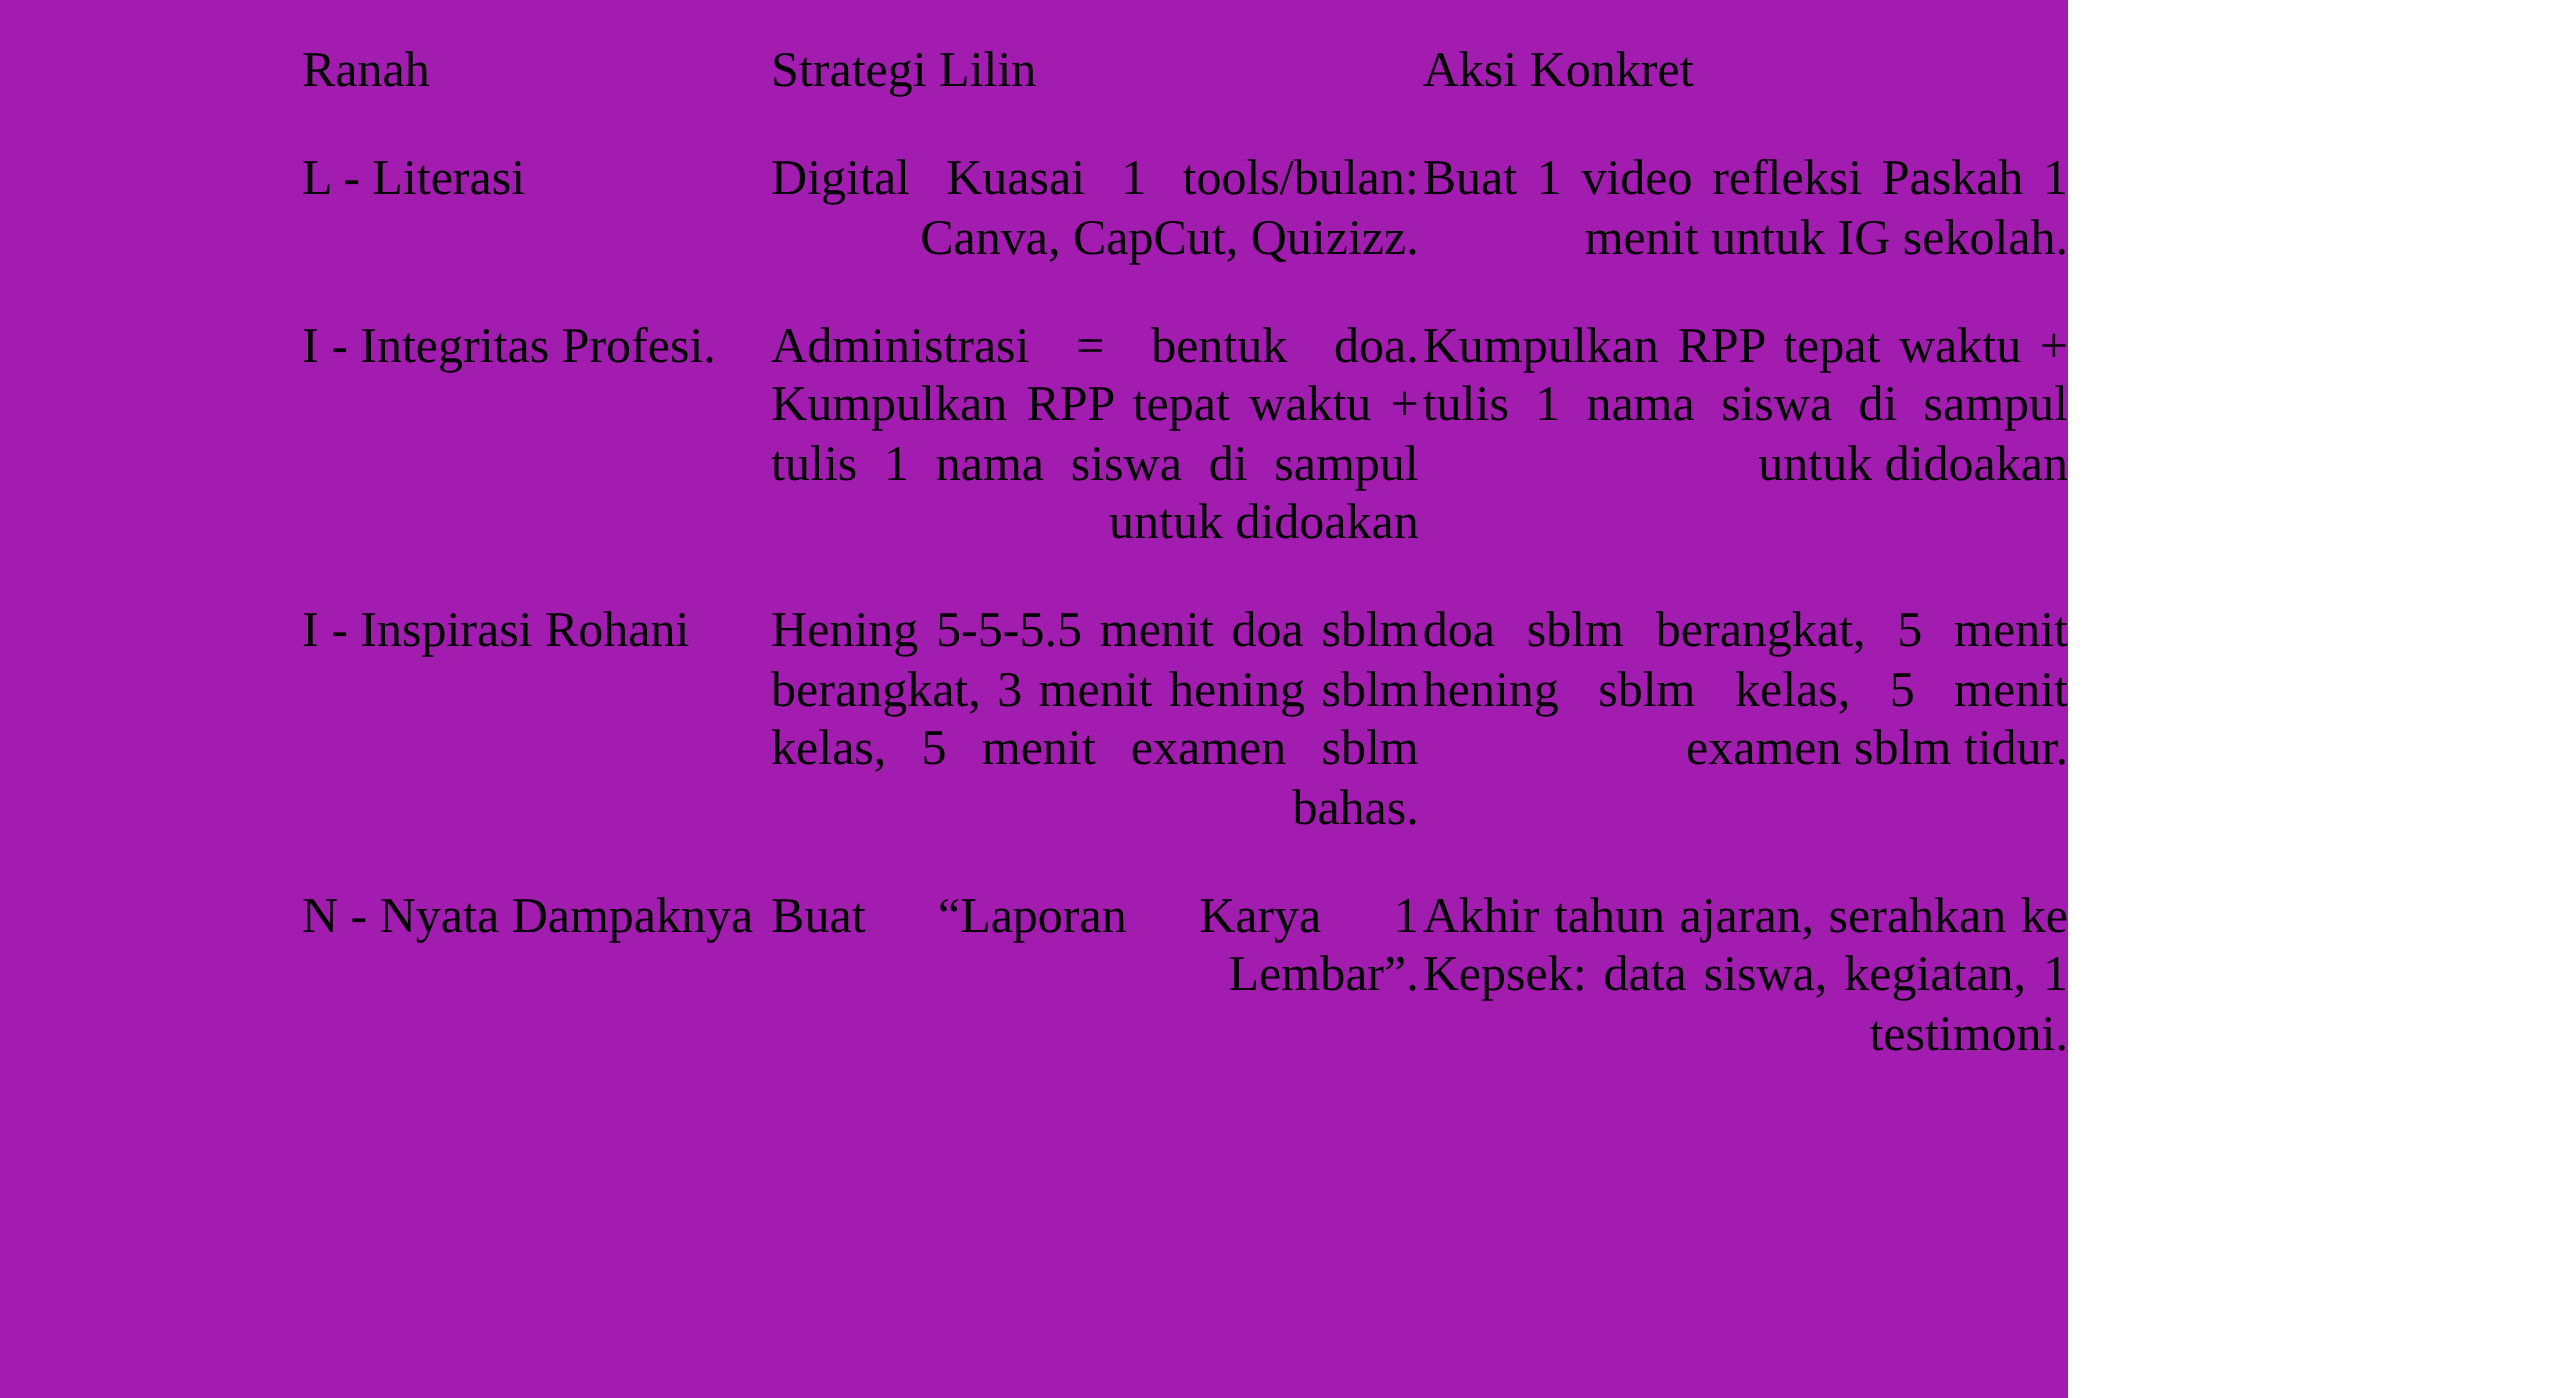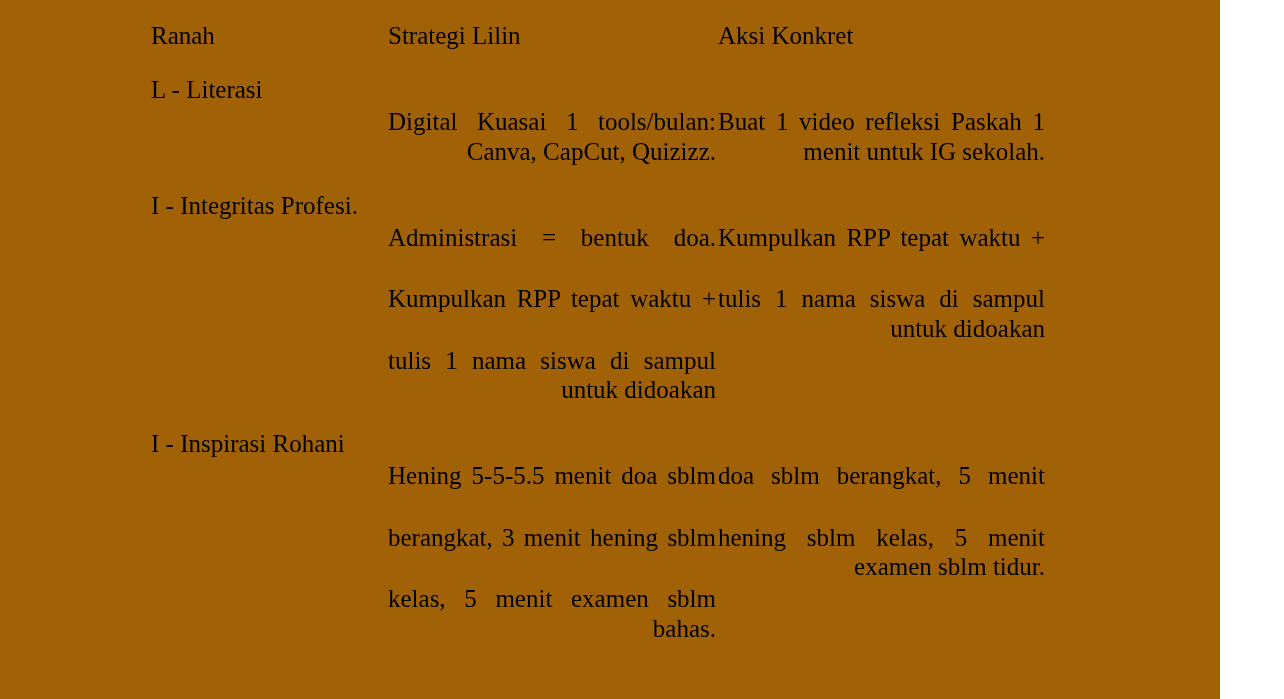--- a/index.html
+++ b/index.html
@@ -2,24 +2,24 @@
 <html><head>
 <meta charset="utf-8">
 <style>
   html, body {
     margin: 0;
     padding: 0;
     background: #ffffff;
   }
   .page {
     position: relative;
-    width: 1220px;
+    width: 1034px;
     height: 699px;
     overflow: hidden;
-    background: #a16207;
+    background: #a21caf;
     color: #000000;
     font-family: "Liberation Serif", "DejaVu Serif", serif;
     font-size: 25px;
     line-height: 29.5px;
   }
   table.doc-table {
     border-collapse: collapse;
     table-layout: fixed;
     margin: 21px 0 0 151px;
   }
@@ -34,21 +34,20 @@
   }
   td.c2, th.c2 { padding-right: 2px; }
   tr.last-row th, tr.last-row td { padding-bottom: 0; }
   .line {
     text-align: right;
     text-justify: inter-word;
   }
   .line.just {
     text-align: justify;
     text-align-last: justify;
-    margin-top: 32px;
   }
 </style>
 </head>
 <body>
 
 <div class="page">
   <table class="doc-table">
     <colgroup>
       <col class="c1">
       <col class="c2">
@@ -94,15 +93,27 @@
             <div class="line just">berangkat, 3 menit hening sblm</div>
             <div class="line just">kelas, 5 menit examen sblm</div>
             <div class="line">bahas.</div>
           </td>
         <td class="c3">
             <div class="line just">doa sblm berangkat, 5 menit</div>
             <div class="line just">hening sblm kelas, 5 menit</div>
             <div class="line">examen sblm tidur.</div>
           </td>
       </tr>
+      <tr class="last-row">
+        <td class="c1">N - Nyata Dampaknya</td>
+        <td class="c2">
+            <div class="line just">Buat “Laporan Karya 1</div>
+            <div class="line">Lembar”.</div>
+          </td>
+        <td class="c3">
+            <div class="line just">Akhir tahun ajaran, serahkan ke</div>
+            <div class="line just">Kepsek: data siswa, kegiatan, 1</div>
+            <div class="line">testimoni.</div>
+          </td>
+      </tr>
     </tbody>
   </table>
 </div>
 
 </body></html>

